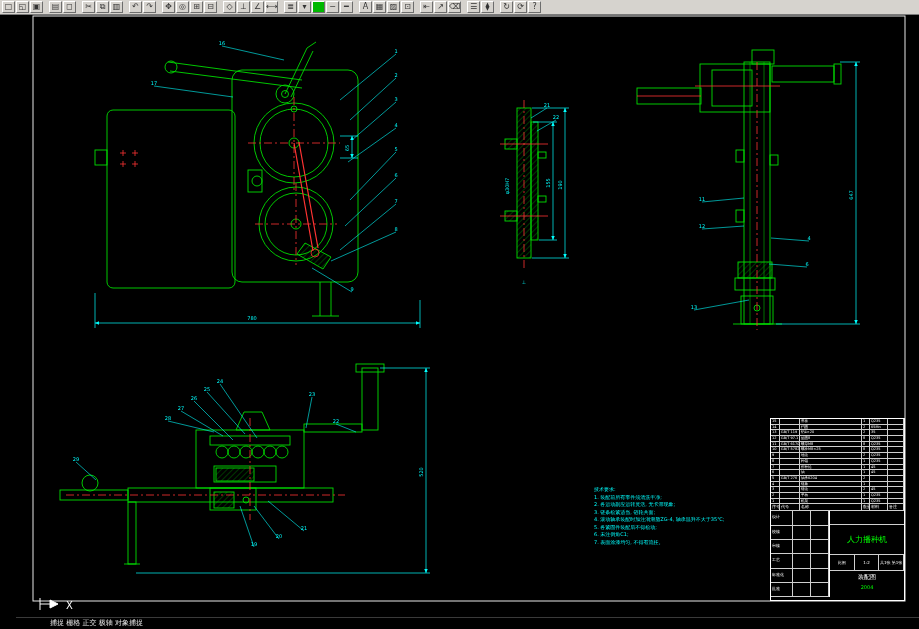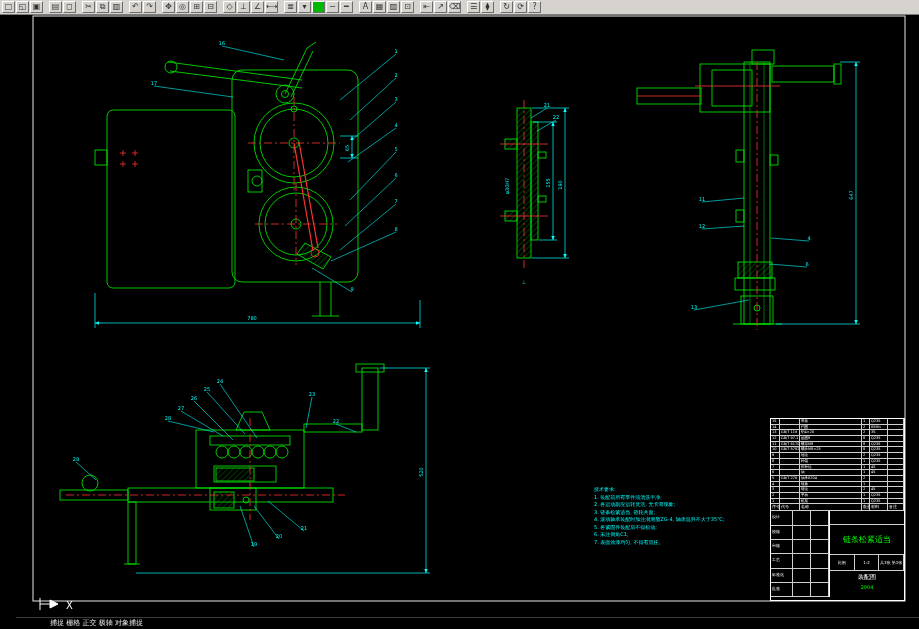--- a/index.html
+++ b/index.html
@@ -478,21 +478,21 @@
             <span></span>
           </div>
           <div class="frow">
             <span>批准</span>
             <span></span>
             <span></span>
           </div>
         </div>
       <div class="tright">
         <div class="cell unit"></div>
-        <div class="cell product">链条松紧适当</div>
+        <div class="cell product">人力播种机</div>
         <div class="cell meta">
           <span>比例</span>
           <span>1:2</span>
           <span>共1张 第1张</span>
         </div>
         <div class="cell doctype">
           <span>装配图</span>
           <span class="date">2004</span>
         </div>
       </div>

